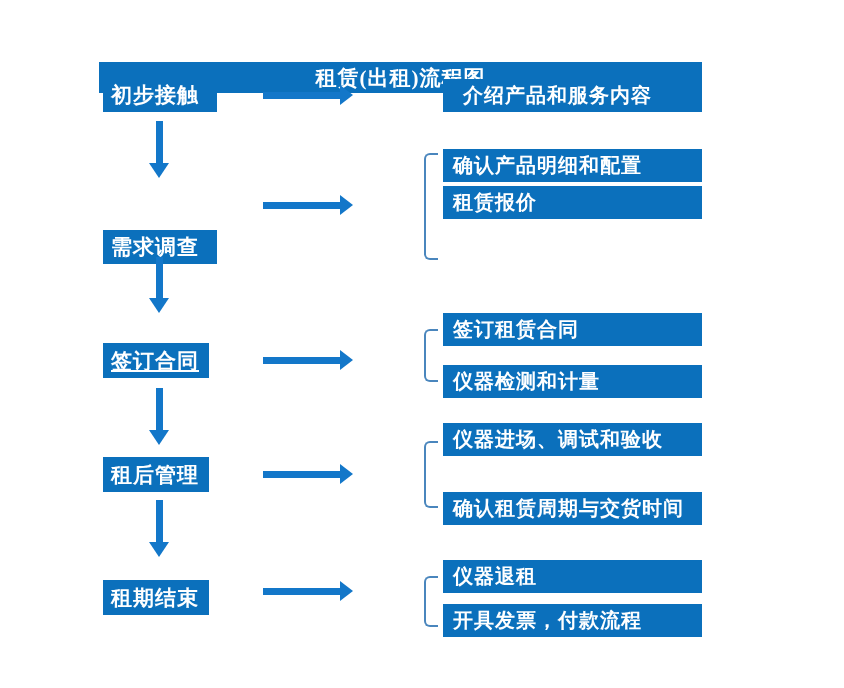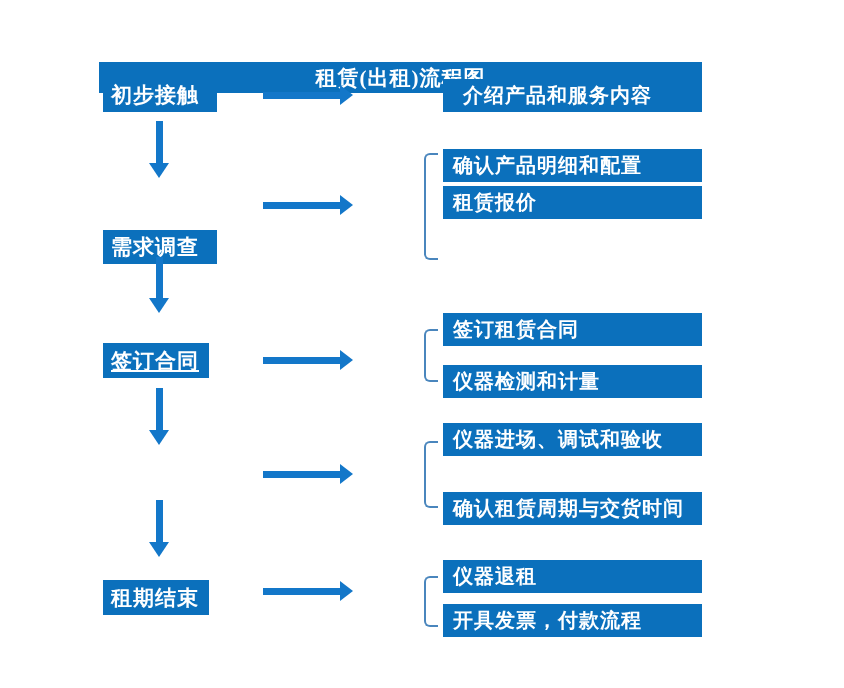--- a/index.html
+++ b/index.html
@@ -57,20 +57,23 @@
   </div>
 
   <div class="box lbox wide" style="top:78px;">
     <span>初步接触</span>
   </div>
   <div class="box lbox wide" style="top:188px;margin-top:42px;">
     <span>需求调查</span>
   </div>
   <div class="box lbox narrow" style="top:343px;text-decoration:underline;">
     <span>签订合同</span>
+  </div>
+  <div class="box lbox narrow" style="top:457px;">
+    <span>租后管理</span>
   </div>
   <div class="box lbox narrow" style="top:580px;">
     <span>租期结束</span>
   </div>
 
   <div class="varrow" style="top:121px;height:57px;">
       <div class="shaft"></div>
       <div class="head"></div>
     </div>
   <div class="varrow" style="top:257px;height:56px;">

